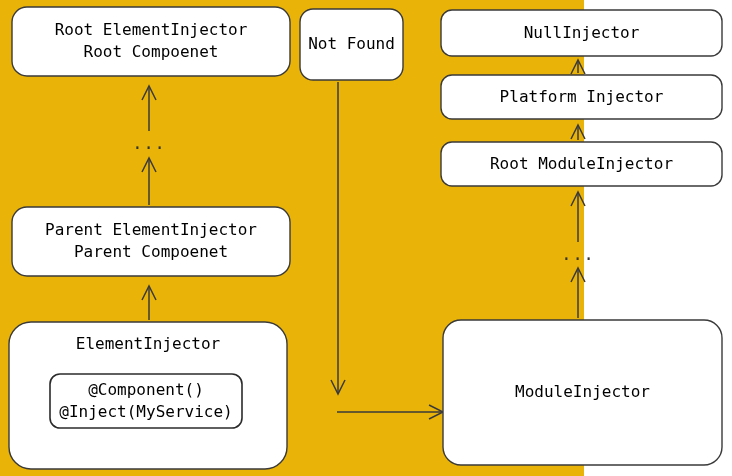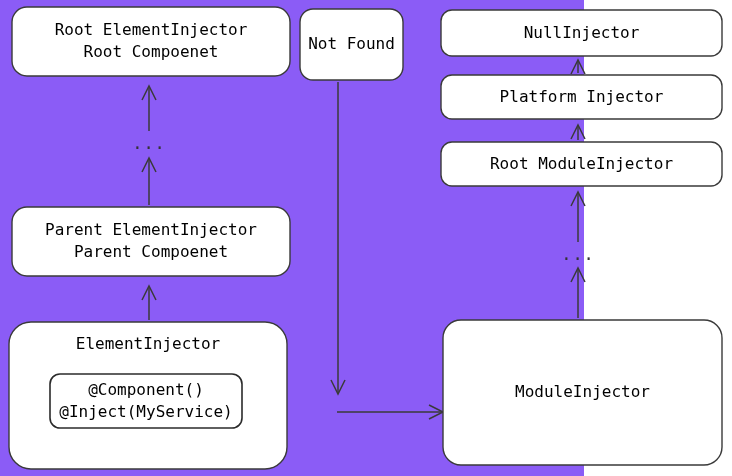--- a/index.html
+++ b/index.html
@@ -10,21 +10,21 @@
   body {
     width: 732px;
     height: 476px;
     font-family: "DejaVu Sans Mono", "Liberation Mono", monospace;
     overflow: hidden;
   }
   #diagram-root {
     position: relative;
     width: 584px;
     height: 476px;
-    background: #8b5cf6;
+    background: #eab308;
   }
   svg#diagram-svg {
     display: block;
     width: 732px;
     height: 476px;
   }
   .node-box {
     fill: #ffffff;
     stroke: #3a3a3a;
     stroke-width: 1.4;

